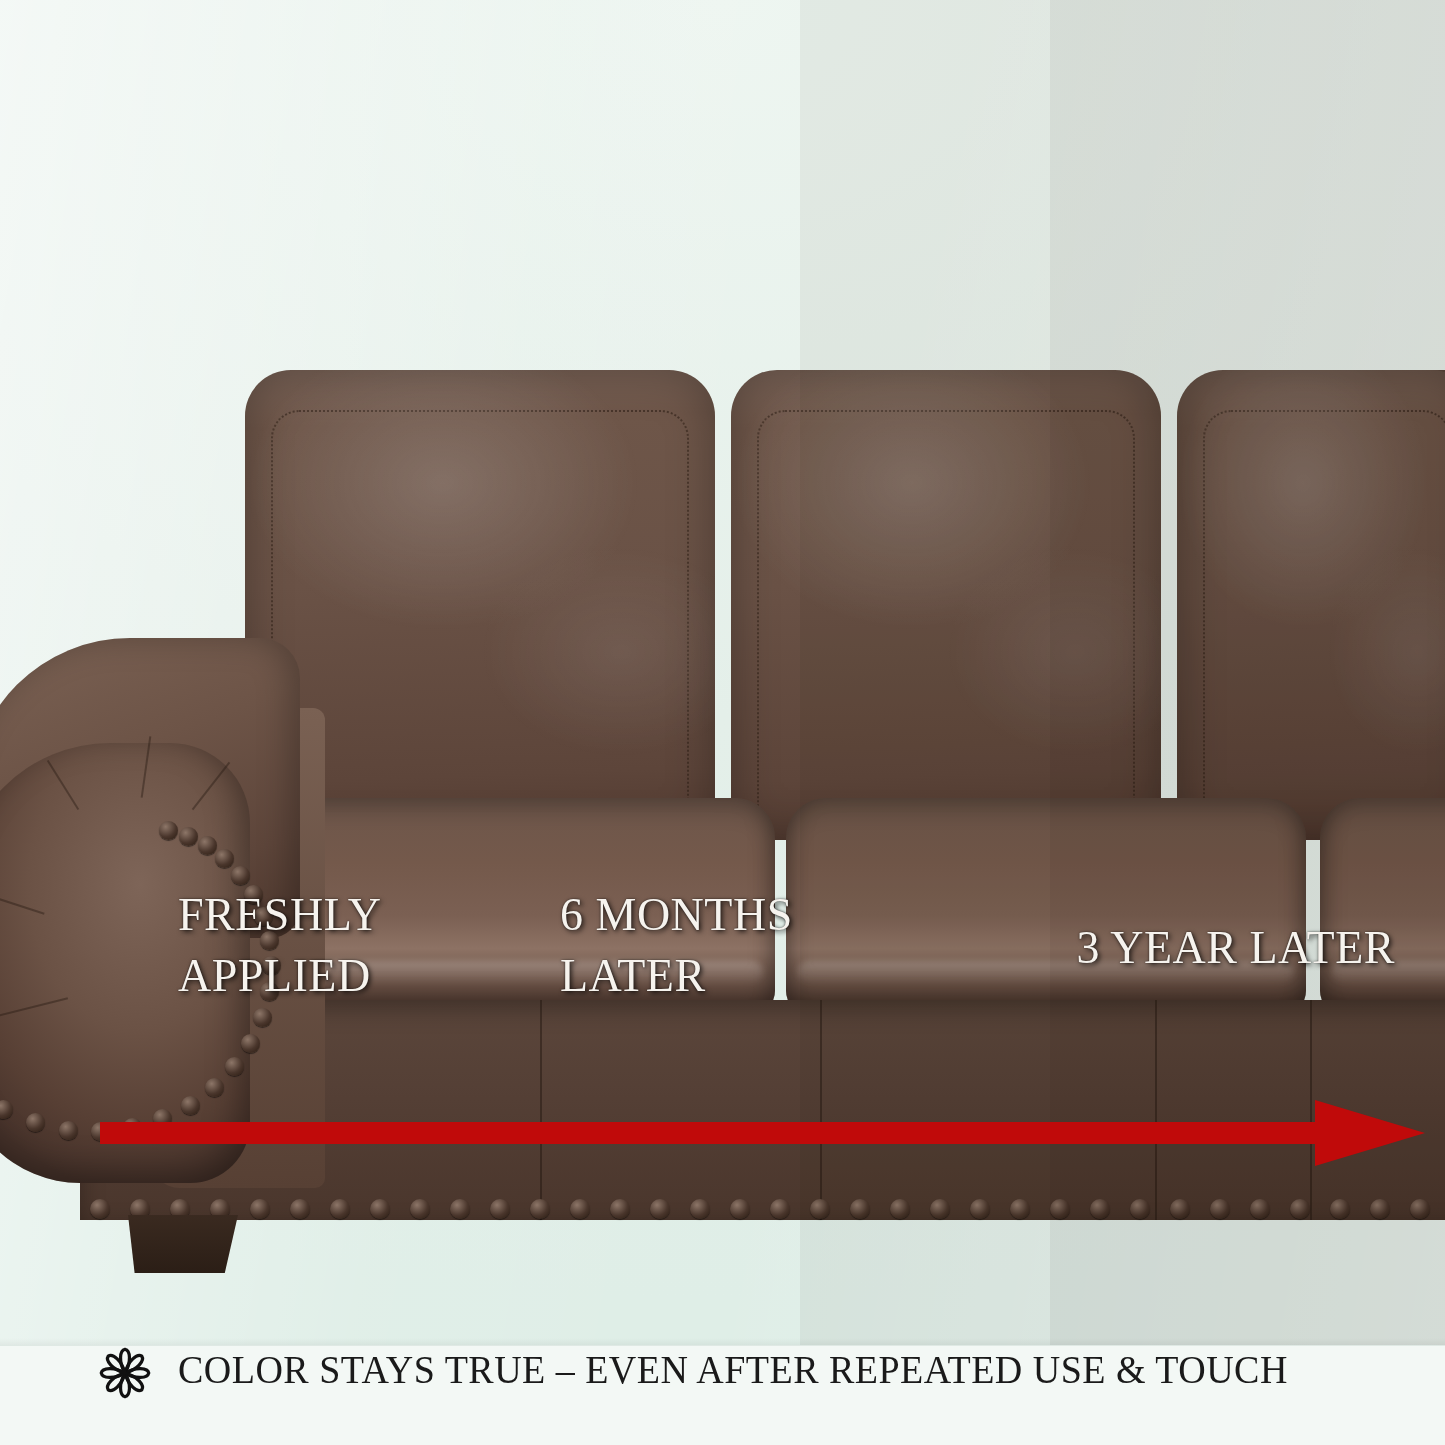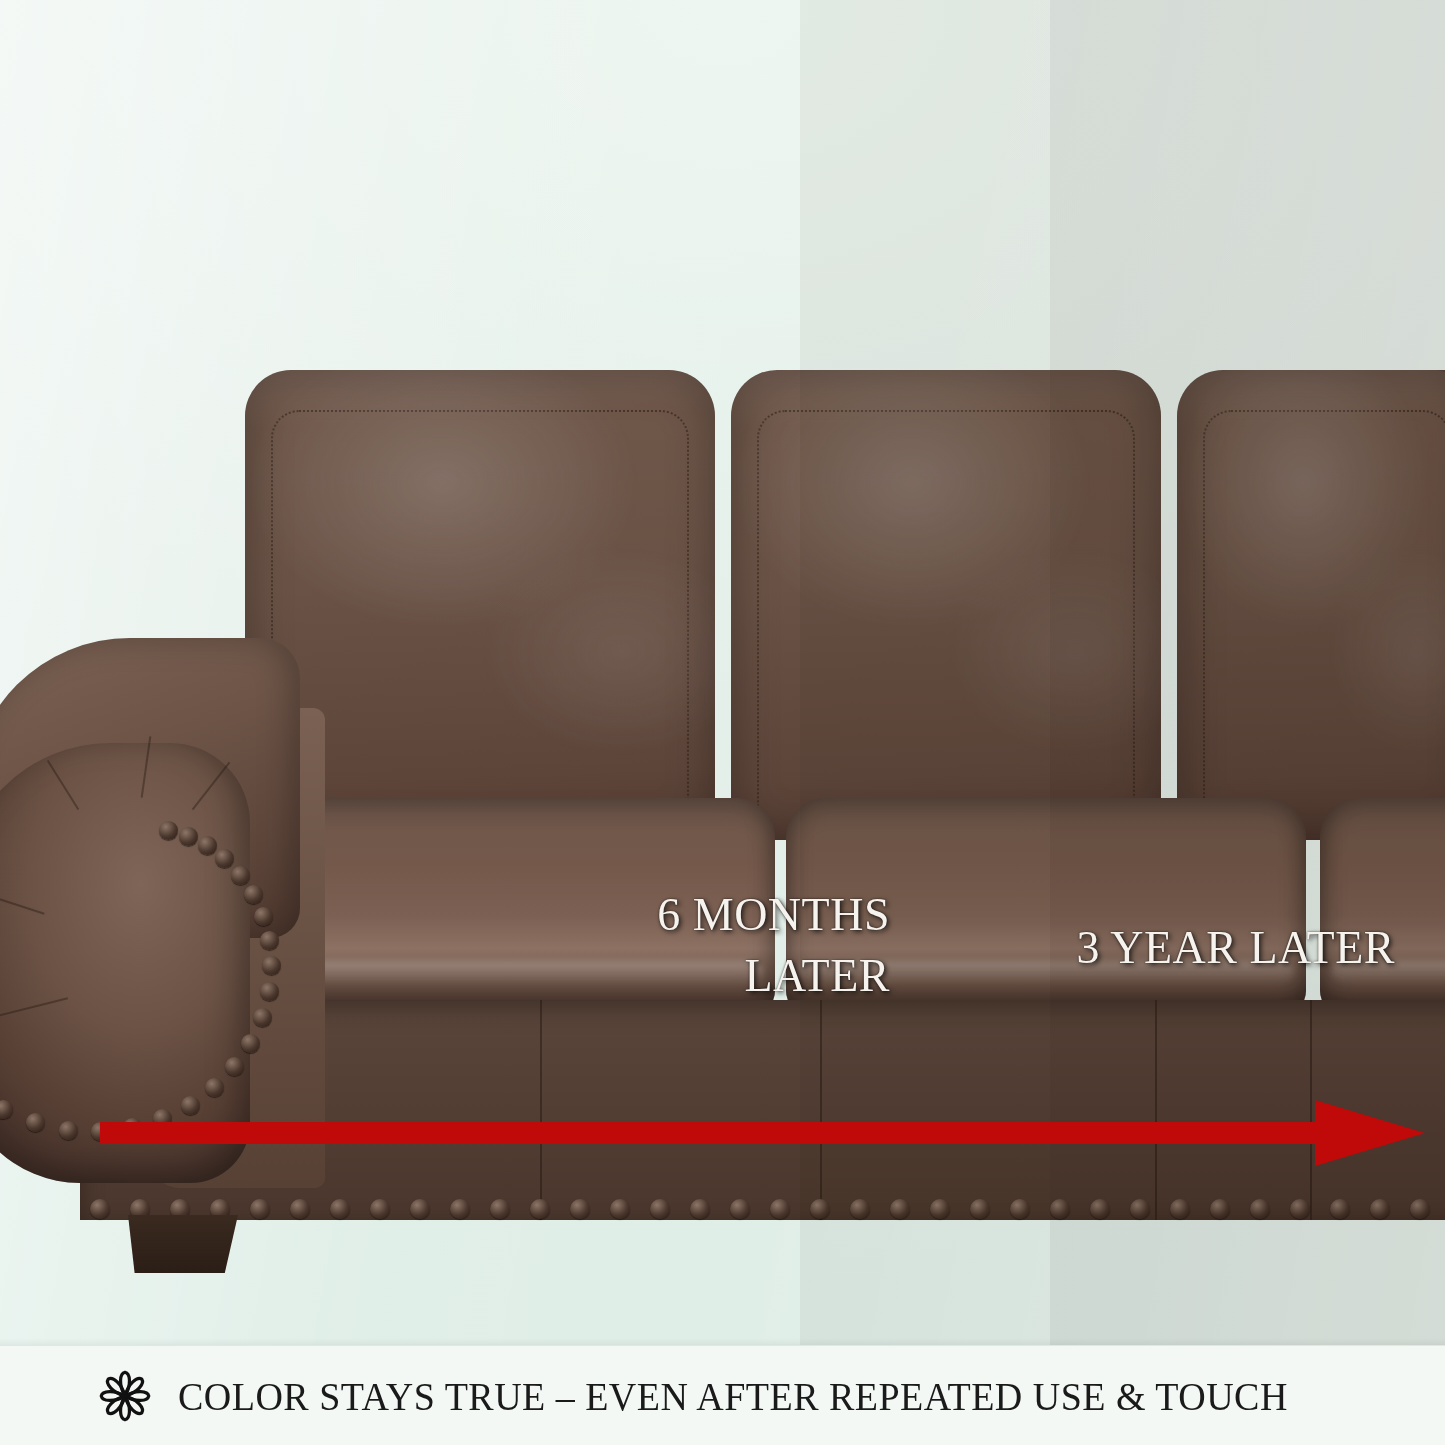--- a/index.html
+++ b/index.html
@@ -271,42 +271,42 @@
     position: absolute;
     color: #f6f3ee;
     font-size: 46px;
     line-height: 1.32;
     letter-spacing: 0.5px;
     text-shadow: 2px 2px 5px rgba(0,0,0,0.75), 0 0 2px rgba(0,0,0,0.6);
     z-index: 30;
     white-space: pre-line;
   }
   .lab-fresh  { left: 178px; top: 885px; text-align: left; }
-  .lab-6mo    { left: 560px; top: 885px; width: 330px; text-align: right; }
+  .lab-6mo    { left: 560px; top: 885px; width: 330px; }
   .lab-1yr    { left: 1040px; top: 918px; width: 355px; text-align: right; }
 
   
   .arrow-wrap {
     position: absolute;
     left: 100px;
     top: 1100px;
     width: 1325px;
     height: 70px;
     z-index: 35;
   }
 
   
   .footer {
     position: absolute;
     left: 0; right: 0;
     top: 1345px;
     height: 100px;
     background: #f3f8f5;
     display: flex;
-    align-items: center;
+    align-items: flex-start;
     justify-content: center;
     gap: 26px;
     z-index: 50;
     border-top: 1px solid #dfe9e4;
   }
   .footer-icon { width: 54px; height: 54px; flex: 0 0 auto; }
   .footer-text {
     color: #1a1a1a;
     font-size: 40px;
     letter-spacing: 0.5px;
@@ -424,20 +424,22 @@
           </div>
       </div>
 
       <div class="foot"></div>
     </div>
 
     <div class="tint tint-a"></div>
     <div class="tint tint-b"></div>
   </div>
 
+  <div class="label lab-fresh">FRESHLY
+APPLIED</div>
   <div class="label lab-6mo">6 MONTHS
 LATER</div>
   <div class="label lab-1yr">3 YEAR LATER</div>
 
   <div class="arrow-wrap">
     <svg width="1325" height="70" viewBox="0 0 1325 70">
       <polygon id="arrowShape" points="0,22 1215,22 1215,0 1325,33 1215,66 1215,44 0,44" fill="#C00A0A"></polygon>
     </svg>
   </div>
 

